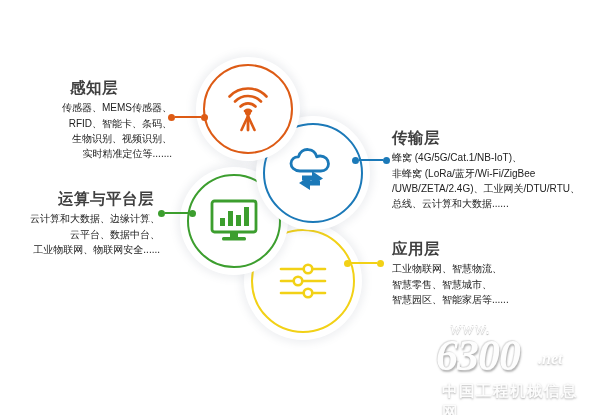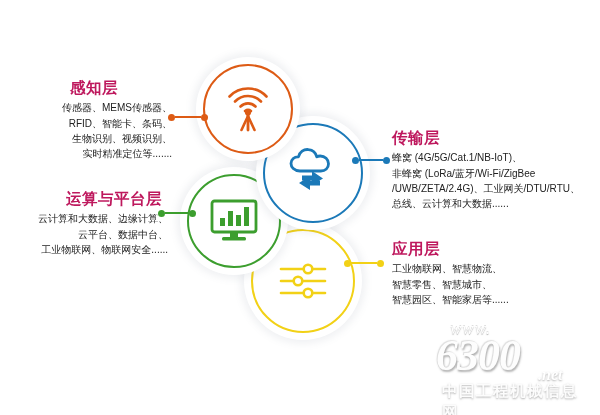--- a/index.html
+++ b/index.html
@@ -102,41 +102,41 @@
   #connector-computing .dot, #connector-computing .line { background: #3C9E2E; }
 
   #connector-application { left: 344px; top: 257px; width: 40px; }
   #connector-application .dot, #connector-application .line { background: #F2D116; }
 
   
   .text-block { position: absolute; }
   .block-title {
     font-size: 15.5px;
     font-weight: bold;
-    color: #be185d;
+    color: #404040;
     line-height: 1.25;
     margin-bottom: 3px;
     letter-spacing: 0.5px;
   }
   .block-desc {
     font-size: 10px;
     color: #222222;
     line-height: 1.52;
   }
   .block-desc div { white-space: nowrap; }
 
   .align-right { text-align: right; }
   .align-left  { text-align: left; }
 
   #text-perception { left: 0px; top: 78px; width: 172px; }
   #text-perception .block-title { margin-right: 54px; }
 
   #text-transmission { left: 392px; top: 128px; width: 208px; }
 
-  #text-computing { left: 16px; top: 189px; width: 152px; }
+  #text-computing { left: 0px; top: 189px; width: 152px; padding-left: 8px; }
   #text-computing .block-title { margin-right: 6px; }
 
   #text-application { left: 392px; top: 239px; width: 200px; }
 
   
   #watermark {
     position: absolute;
     left: 432px;
     top: 318px;
     width: 160px;
@@ -160,21 +160,21 @@
     font-family: "Liberation Serif", "DejaVu Serif", serif;
     font-style: italic;
     font-weight: bold;
     font-size: 44px;
     letter-spacing: -1px;
     color: #fdfdfd;
     text-shadow: 1px 2px 2px rgba(115,115,115,0.55), -1px -1px 1px rgba(190,190,190,0.5);
   }
   #wm-net {
     position: absolute;
-    left: 106px; top: 48px;
+    left: 106px; top: 32px;
     font-family: "Liberation Serif", "DejaVu Serif", serif;
     font-style: italic;
     font-weight: bold;
     font-size: 16px;
     color: #ffffff;
     text-shadow: 0 1px 2px rgba(120,120,120,0.6);
     text-align: center;
   }
   #wm-cn {
     position: absolute;

